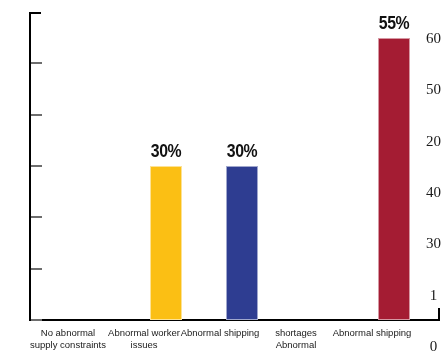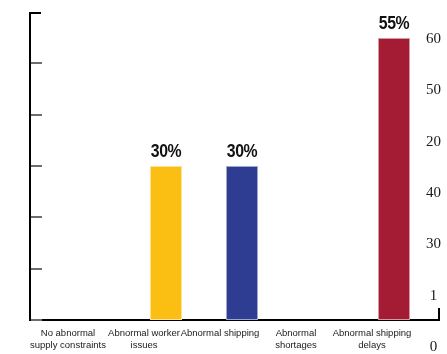--- a/index.html
+++ b/index.html
@@ -177,22 +177,21 @@
         <div>supply constraints</div>
       </div>
       <div class="cat-label" style="left: 63px;">
         <div>Abnormal worker</div>
         <div>issues</div>
       </div>
       <div class="cat-label" style="left: 139px;">
         <div>Abnormal shipping</div>
       </div>
       <div class="cat-label" style="left: 215px;">
+        <div>shortages</div>
         <div>Abnormal</div>
-        <div>shortages</div>
       </div>
       <div class="cat-label" style="left: 291px;">
         <div>Abnormal shipping</div>
-        <div>delays</div>
       </div>
     </div>
 
 </div>
 
 </body></html>

